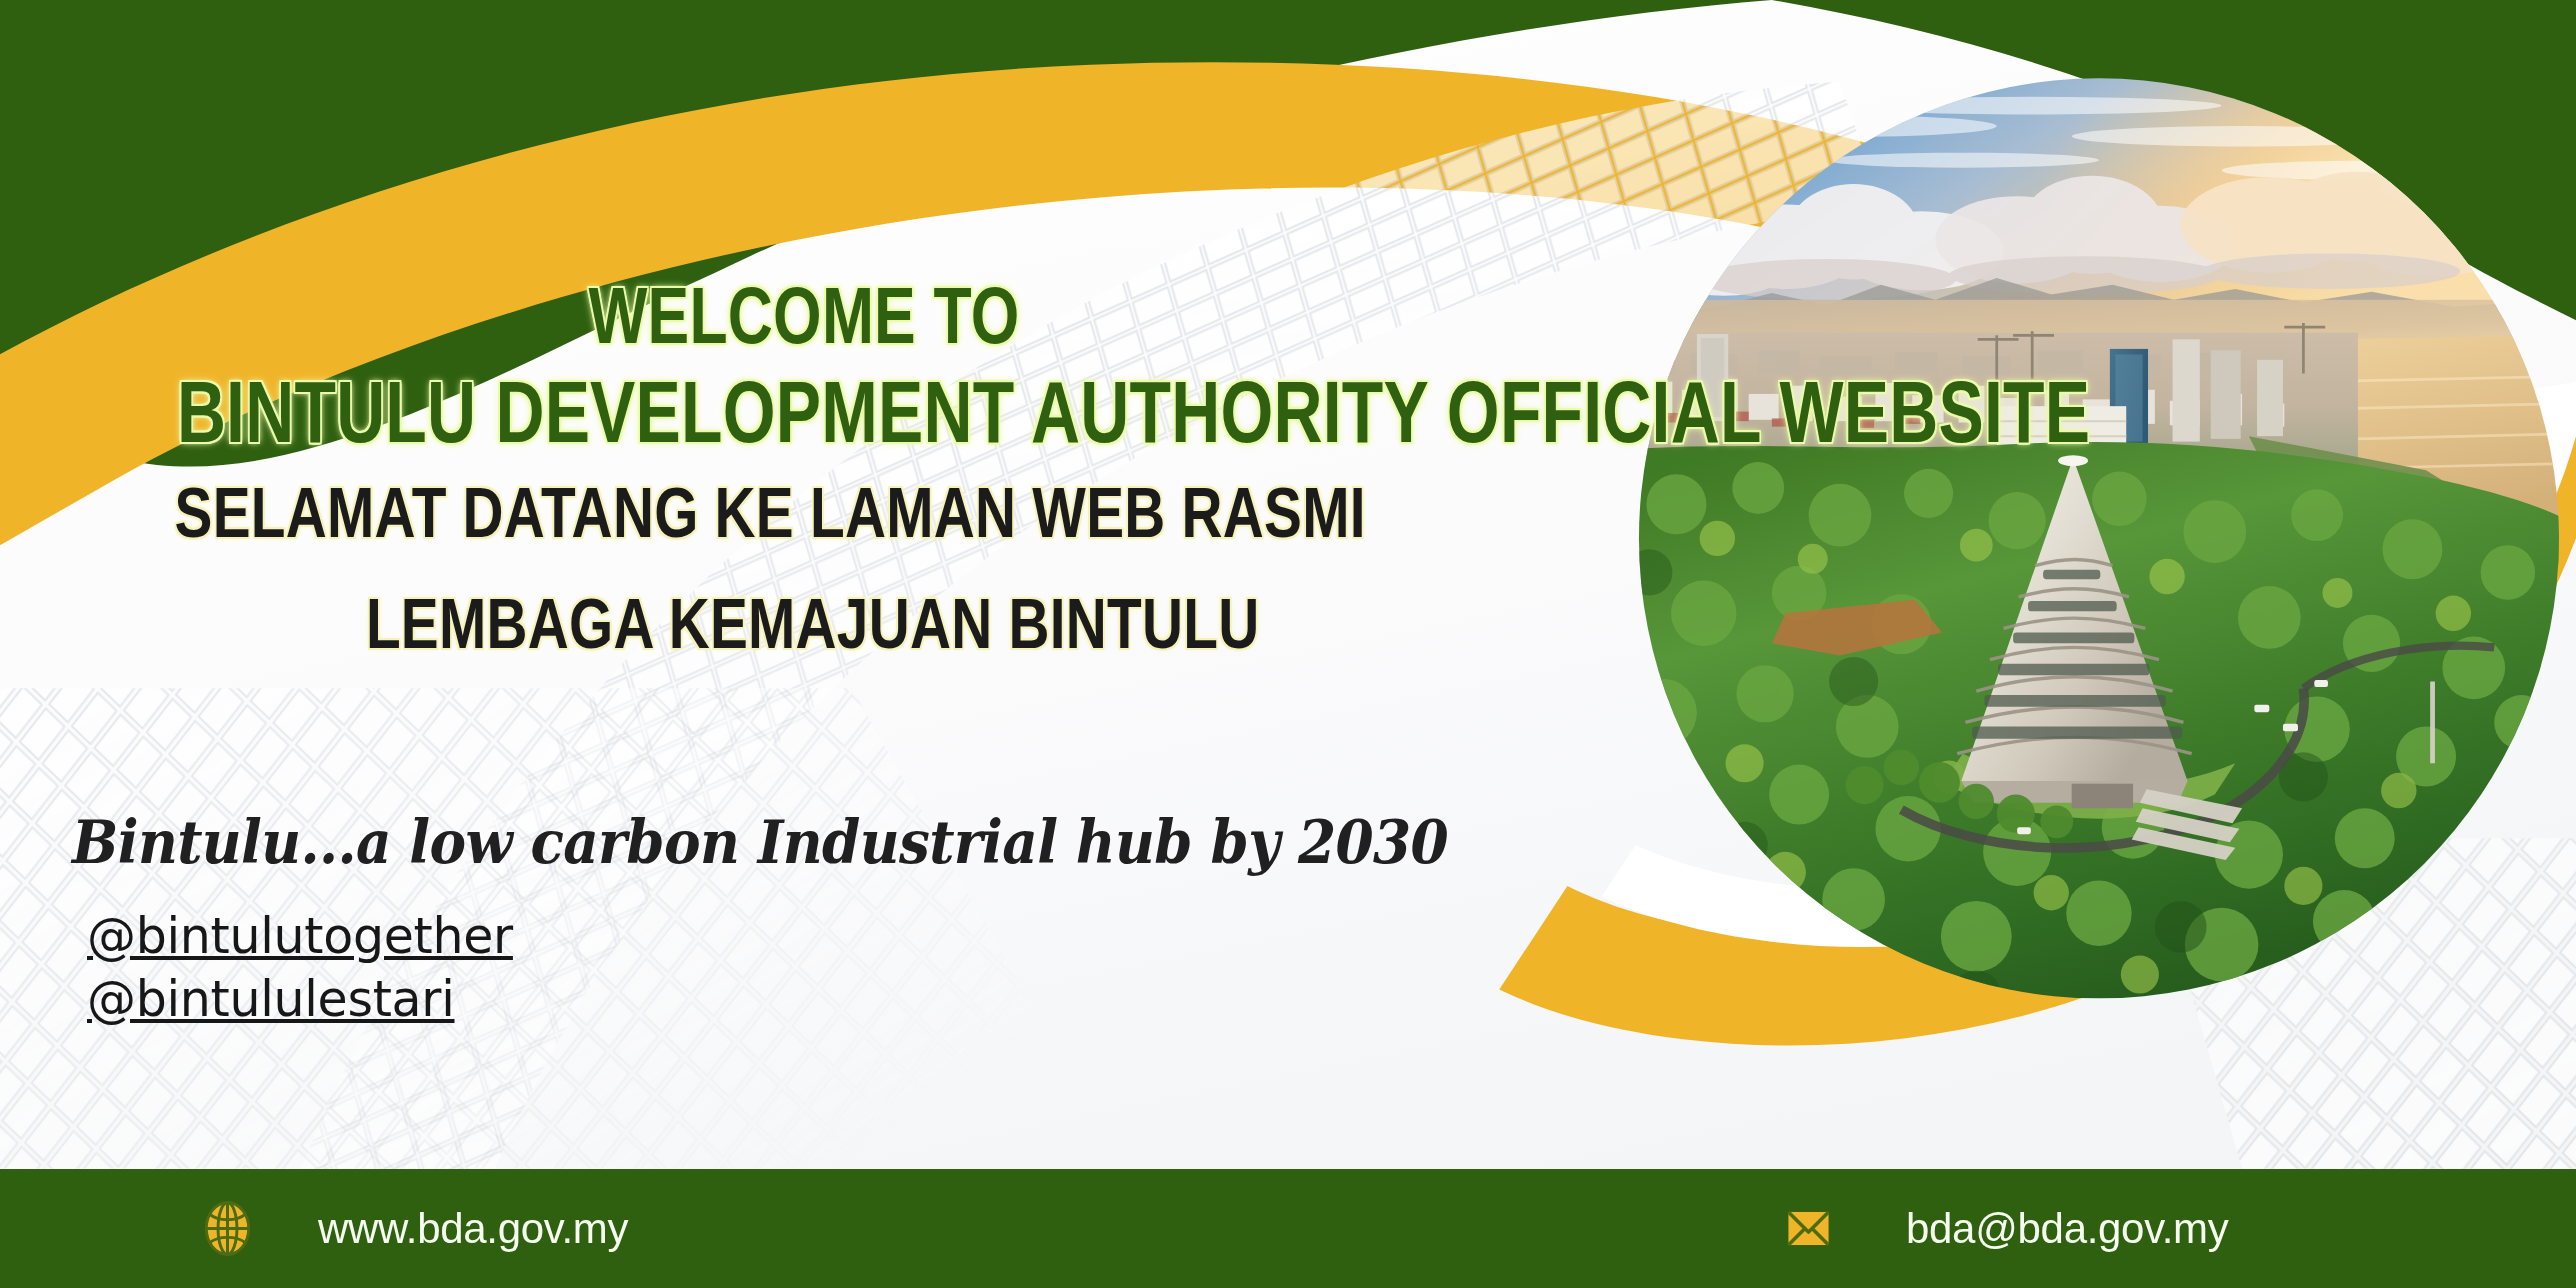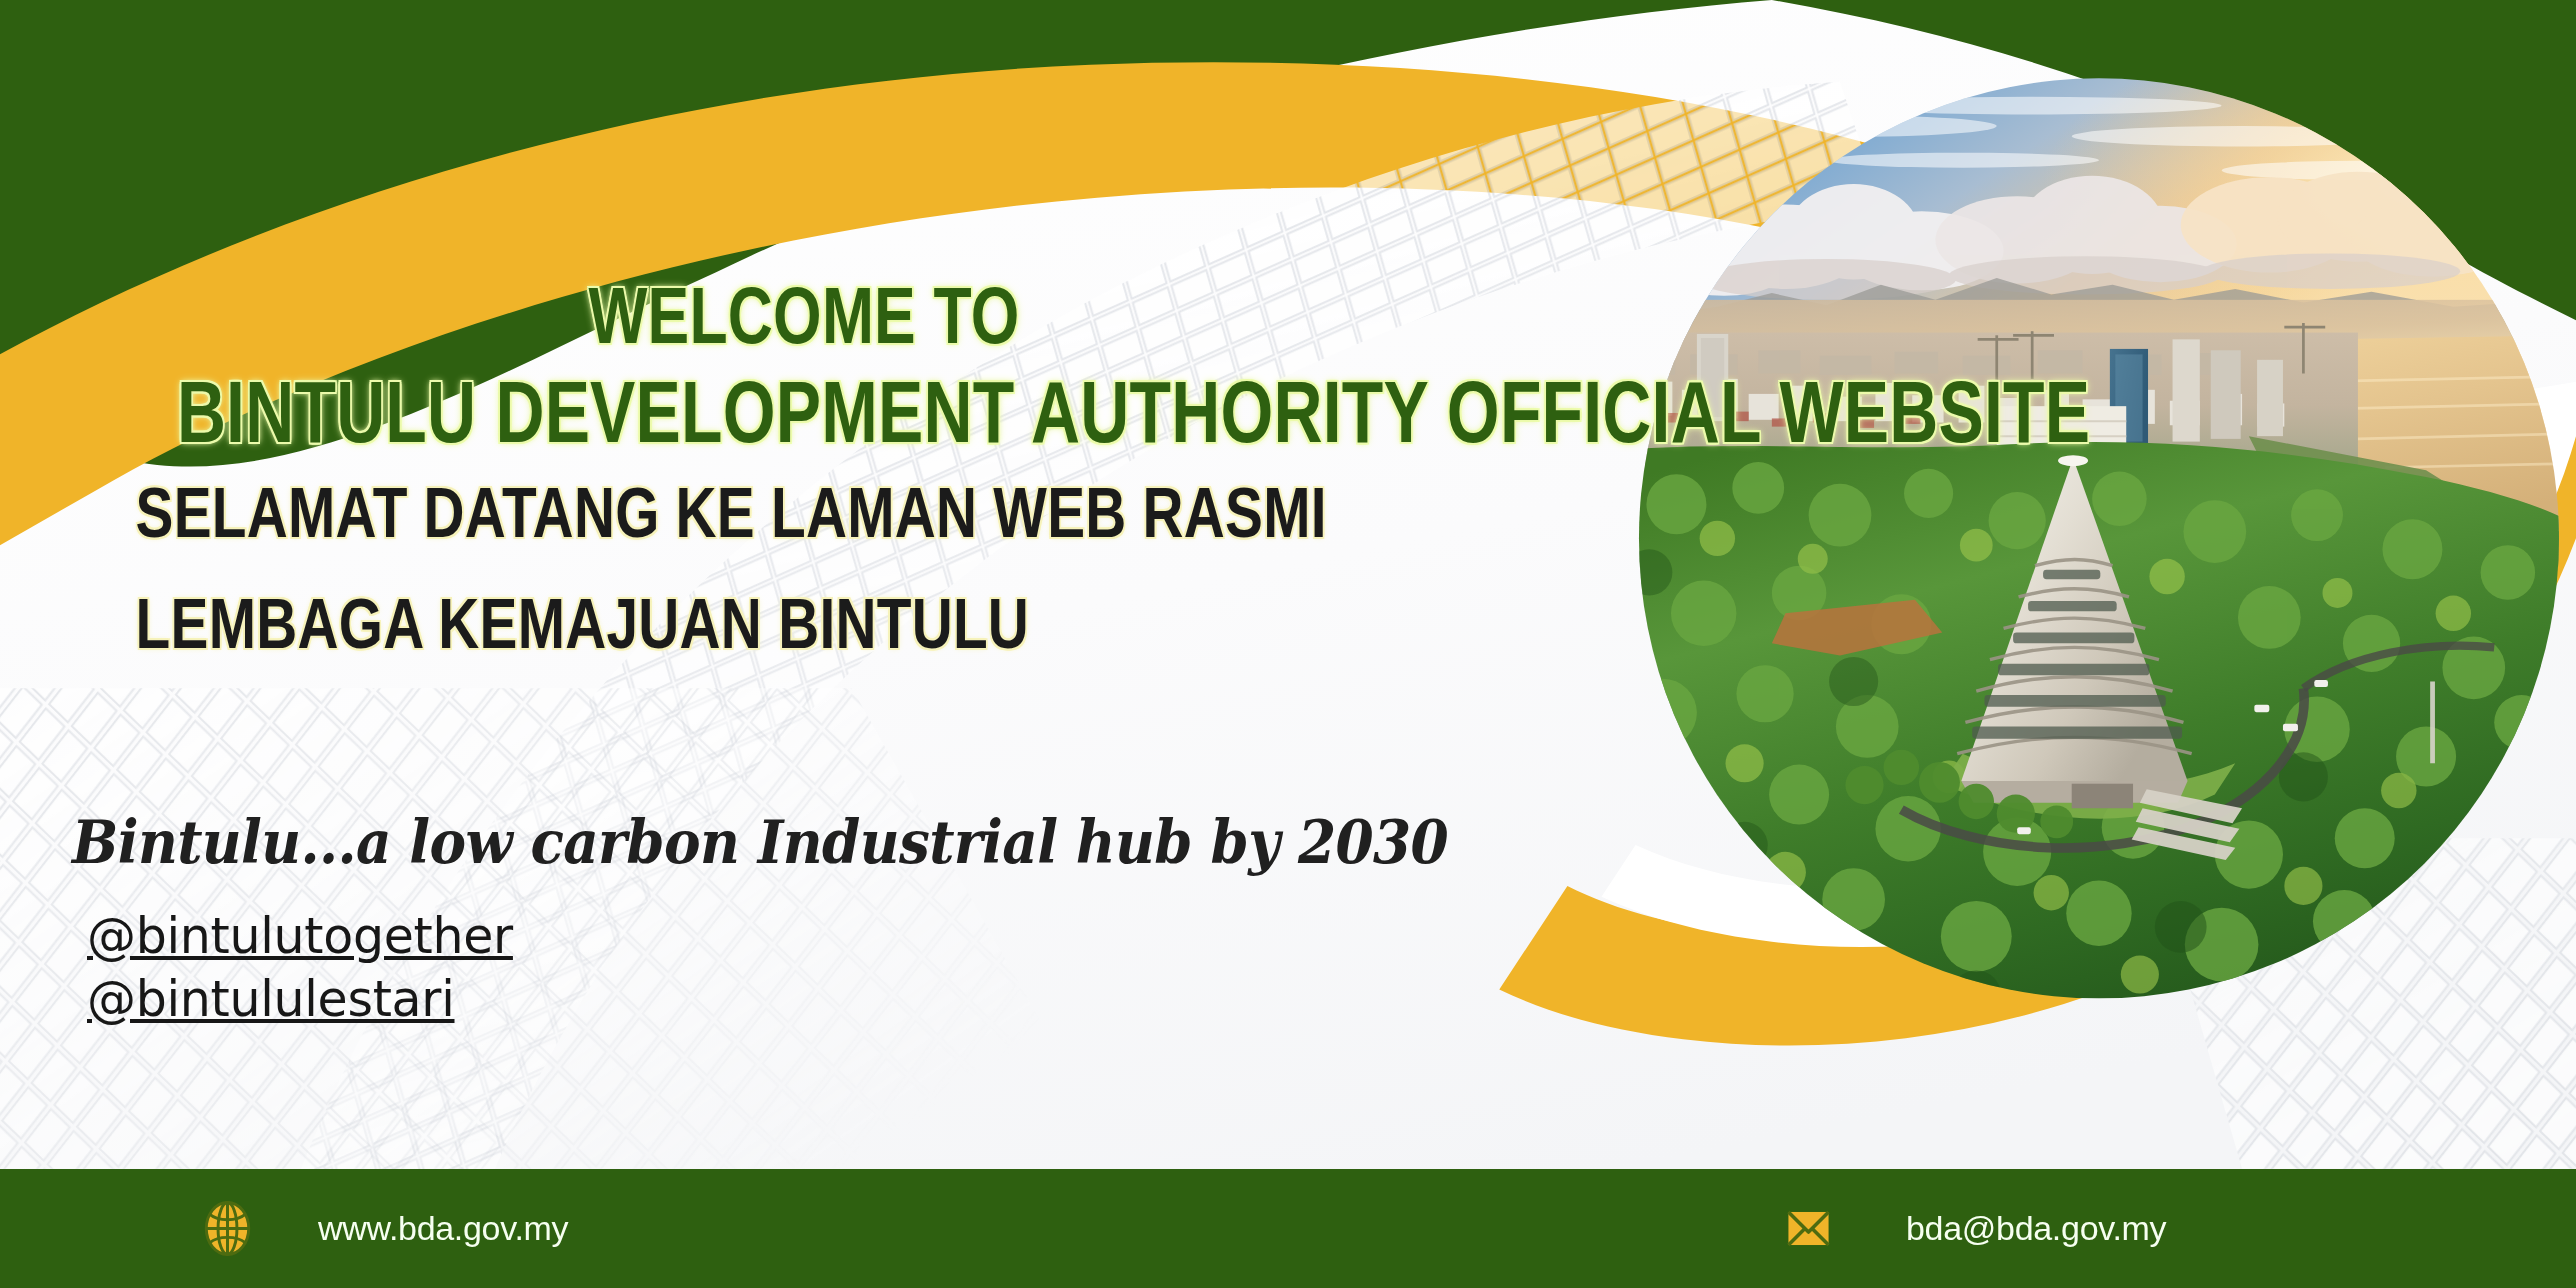--- a/index.html
+++ b/index.html
@@ -65,21 +65,22 @@
     transform-origin: center;
   }
   .hl-welcome { font-size: 80px; margin: 0 0 12.3px 0; }
   .hl-main    { font-size: 87px; margin: 0 0 0 0; }
 
   .sub-wrap {
     position: absolute;
     left: 0;
     top: 477px;
     width: 1356px;
-    text-align: left;
+    text-align: right;
+    padding-left: 39px;
   }
   .sub-line {
     font-family: "Liberation Sans Narrow", "Liberation Sans", sans-serif;
     font-weight: 700;
     color: #1b1b1b;
     font-size: 71px;
     line-height: 1.0;
     white-space: nowrap;
     letter-spacing: 0.3px;
     transform: scaleX(0.80);
@@ -145,21 +146,21 @@
   .contact-icon {
     width: 59px;
     height: 59px;
     flex: 0 0 auto;
     display: block;
   }
   .contact-text {
     margin-left: 61px;
     color: #f6fff0;
     font-family: "Liberation Sans", sans-serif;
-    font-size: 34px;
+    font-size: 42px;
     letter-spacing: -0.3px;
     white-space: nowrap;
   }
   .contact.mail .contact-text { margin-left: 68px; }
 </style>
 </head>
 <body>
 
 <div id="banner">
 

